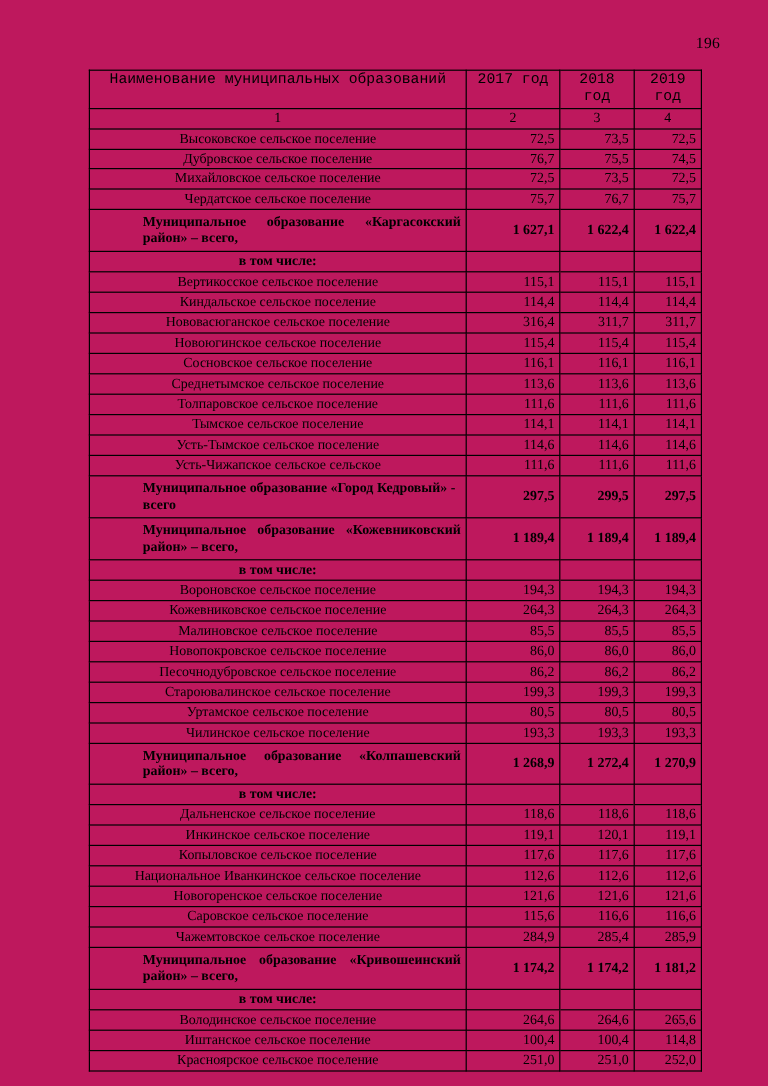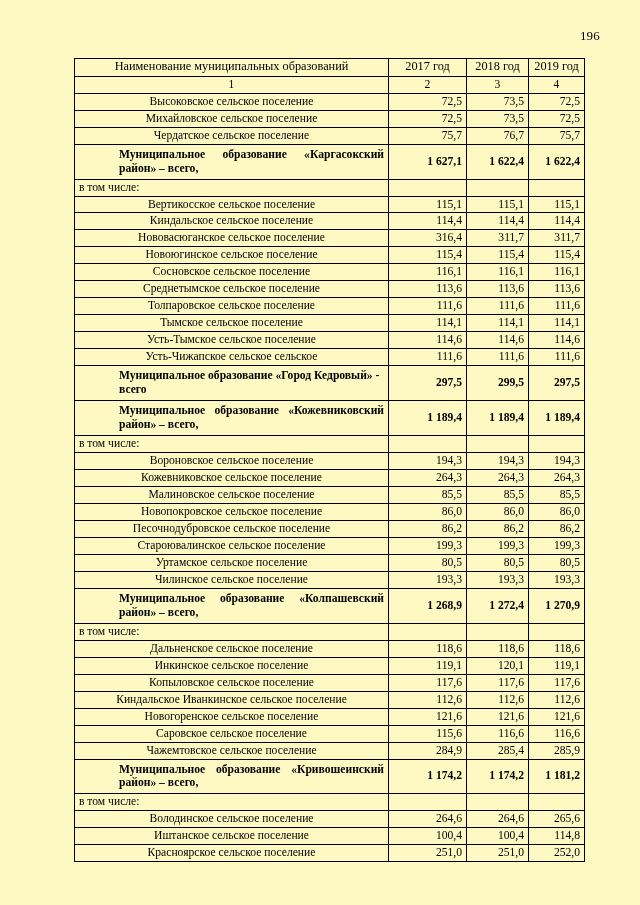--- a/index.html
+++ b/index.html
@@ -12,21 +12,21 @@
     width: 640px;
     height: 905px;
     position: relative;
     font-family: "Liberation Serif", "DejaVu Serif", serif;
     color: #000000;
     overflow: hidden;
   }
   .page {
     position: absolute;
     inset: 0;
-    background: #fef9c3;
+    background: #be185d;
   }
   .page-number {
     position: absolute;
     top: 28px;
     left: 0;
     width: 600px;
     text-align: right;
     font-size: 13px;
     letter-spacing: 0.2px;
   }
@@ -57,20 +57,21 @@
   }
   
   .hdr-main td,
   .hdr-main th {
     text-align: center;
     font-weight: bold;
     font-size: 12.3px;
     padding-top: 7px;
     padding-bottom: 7px;
     vertical-align: middle;
+    font-family: Liberation Mono, monospace;
   }
   .hdr-num td {
     text-align: center;
     font-weight: bold;
     font-size: 11.6px;
     padding-top: 1px;
     padding-bottom: 2px;
   }
   
   .r-name {
@@ -100,22 +101,23 @@
     display: block;
     text-align: center;
     text-align-last: left;
   }
   tr.total .r-val {
     vertical-align: middle;
     text-align: right;
   }
   
   tr.incl .r-name {
-    text-align: left;
+    text-align: center;
     white-space: nowrap;
+    font-weight: bold;
   }
   tr.incl .r-val {
     border-left: 1px solid #000;
   }
   tr.incl td.blankcell {
     border-top: none;
     border-bottom: none;
   }
 </style>
 </head>
@@ -148,20 +150,26 @@
         </tr>
       </thead>
       <tbody id="table-body">
           <tr class="">
             <td class="r-name">Высоковское сельское поселение</td>
             <td class="r-val">72,5</td>
             <td class="r-val">73,5</td>
             <td class="r-val">72,5</td>
           </tr>
           <tr class="">
+            <td class="r-name">Дубровское сельское поселение</td>
+            <td class="r-val">76,7</td>
+            <td class="r-val">75,5</td>
+            <td class="r-val">74,5</td>
+          </tr>
+          <tr class="">
             <td class="r-name">Михайловское сельское поселение</td>
             <td class="r-val">72,5</td>
             <td class="r-val">73,5</td>
             <td class="r-val">72,5</td>
           </tr>
           <tr class="">
             <td class="r-name">Чердатское сельское поселение</td>
             <td class="r-val">75,7</td>
             <td class="r-val">76,7</td>
             <td class="r-val">75,7</td>
@@ -331,21 +339,21 @@
             <td class="r-val">120,1</td>
             <td class="r-val">119,1</td>
           </tr>
           <tr class="">
             <td class="r-name">Копыловское сельское поселение</td>
             <td class="r-val">117,6</td>
             <td class="r-val">117,6</td>
             <td class="r-val">117,6</td>
           </tr>
           <tr class="">
-            <td class="r-name">Киндальское Иванкинское сельское поселение</td>
+            <td class="r-name">Национальное Иванкинское сельское поселение</td>
             <td class="r-val">112,6</td>
             <td class="r-val">112,6</td>
             <td class="r-val">112,6</td>
           </tr>
           <tr class="">
             <td class="r-name">Новогоренское сельское поселение</td>
             <td class="r-val">121,6</td>
             <td class="r-val">121,6</td>
             <td class="r-val">121,6</td>
           </tr>

